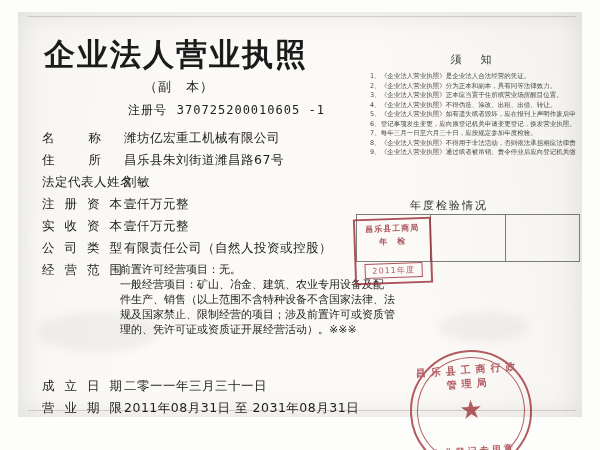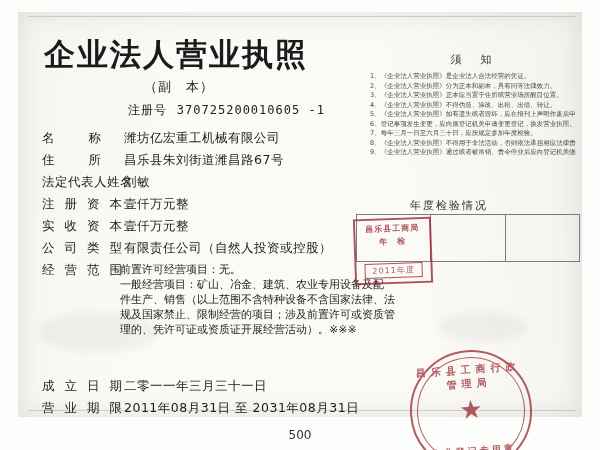--- a/index.html
+++ b/index.html
@@ -373,14 +373,13 @@
     </div>
 
     <div class="round-seal">
       <div class="rs-inner"></div>
       <div class="rs-top-text">昌乐县工商行政管理局</div>
       <div class="rs-star">★</div>
       <div class="rs-bottom-text">企业登记专用章</div>
     </div>
   </div>
 
-  <div class="page-number">500</div>
 </div>
 
 </body></html>

